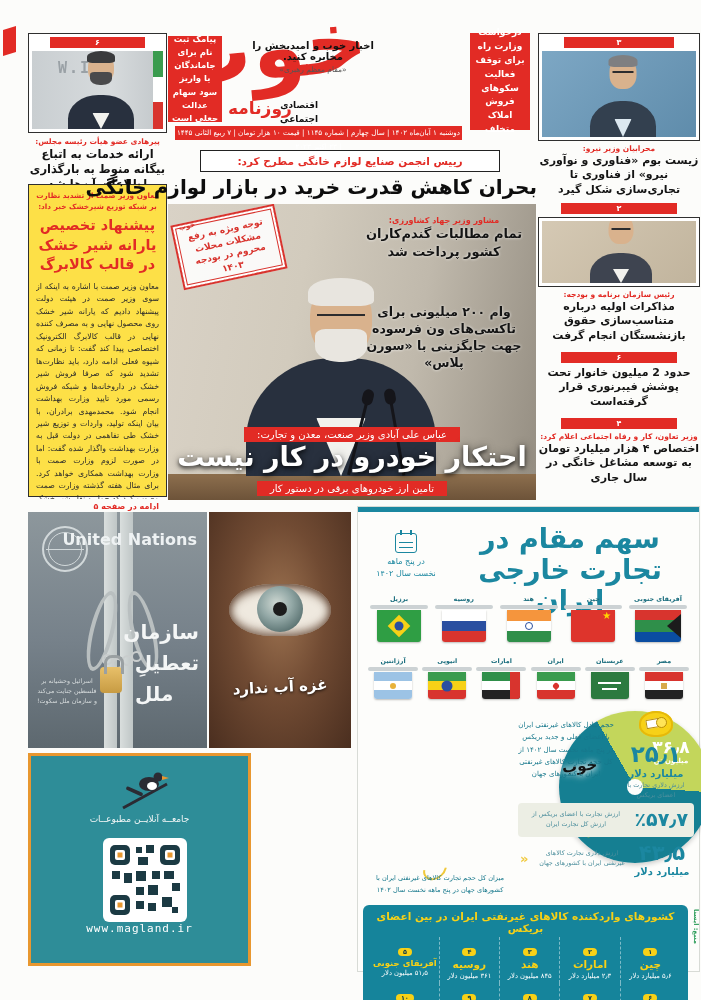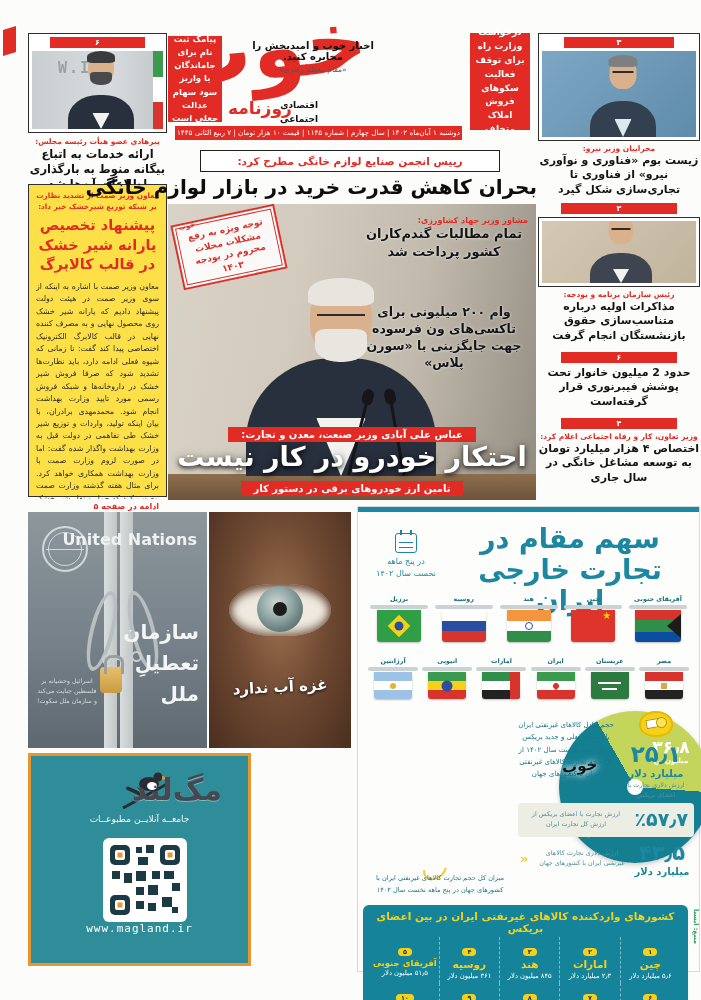--- a/index.html
+++ b/index.html
@@ -30,23 +30,23 @@
   .article-body{color:#2a2a2a;font-size:7.8px;line-height:1.6;text-align:justify;overflow:hidden;height:218px;}
   .article-cont{color:#e22b25;font-size:8px;font-weight:bold;margin-top:3px;}
 
   
   .main-kicker-box{border:1.6px solid #222;background:#fff;color:#e22b25;font-size:10.5px;font-weight:bold;text-align:center;line-height:20px;height:22px;box-sizing:border-box;}
   .main-headline{color:#0d0d0d;font-size:20px;font-weight:bold;text-align:center;letter-spacing:-.3px;white-space:nowrap;}
   .main-photo{background:linear-gradient(100deg,#d9d2c6 0%,#d2cbbd 35%,#c0b9ac 65%,#948d81 100%);overflow:hidden;}
   .photo-bottom{position:absolute;left:0;right:0;bottom:0;height:26px;background:linear-gradient(180deg,#8d6f4e,#6d5339);}
   .stamp{transform:rotate(-12deg);border:2px solid #d8342e;box-shadow:inset 0 0 0 2px #fff, inset 0 0 0 3px #d8342e;background:rgba(255,255,255,.88);color:#d8342e;font-size:9px;font-weight:bold;text-align:center;line-height:1.4;padding:7px 6px 5px 6px;box-sizing:border-box;}
   .stamp-brand{position:absolute;top:-2px;left:6px;font-size:7px;color:#d8342e;font-weight:bold;}
-  .ov-kicker{color:#e22b25;font-size:8px;font-weight:bold;text-align:right;}
+  .ov-kicker{color:#e22b25;font-size:8px;font-weight:bold;text-align:center;}
   .ov-head{color:#141414;font-size:13px;font-weight:bold;text-align:center;line-height:1.35;text-shadow:0 0 3px rgba(255,255,255,.9);}
-  .cap-chip{display:inline-block;background:#e22b25;color:#fff;font-size:10px;font-weight:bold;padding:2px 13px;}
+  .cap-chip{display:inline-block;background:#e22b25;color:#fff;font-size:10px;font-weight:normal;padding:2px 13px;}
   .cap-big{color:#fff;font-size:27px;font-weight:bold;text-shadow:0 2px 4px rgba(0,0,0,.75),0 0 10px rgba(0,0,0,.4);line-height:1.25;}
   .mic{position:absolute;width:3px;height:74px;background:#15151a;}
   .mic::before{content:"";position:absolute;top:-14px;left:-4px;width:11px;height:16px;border-radius:6px;background:#15151a;}
 
   
   .person{position:absolute;}
   .p-suit{position:absolute;bottom:0;left:0;right:0;background:#28303e;border-radius:46% 46% 0 0/70% 70% 0 0;}
   .p-shirt{position:absolute;bottom:0;left:50%;transform:translateX(-50%);width:26%;height:55%;background:#f2f2ee;clip-path:polygon(50% 100%,0 0,100% 0);}
   .p-head{position:absolute;left:50%;transform:translateX(-50%);background:#d9b28d;border-radius:46% 46% 42% 42%;}
   .p-hair{position:absolute;top:-6%;left:-3%;right:-3%;height:38%;background:#7e7f81;border-radius:50% 50% 20% 20%;}
@@ -56,21 +56,21 @@
   .p-beard.dark{background:#4a4a4c;}
   .p-glasses{position:absolute;left:12%;right:12%;height:9%;border-bottom:2px solid #2c2c2e;}
 
   
   .un-poster{background:linear-gradient(180deg,#8d979c 0%,#76818a 55%,#5d686f 100%);overflow:hidden;}
   .un-door{position:absolute;top:0;bottom:0;width:13px;background:linear-gradient(90deg,#d9dedd,#bfc6c6);}
   .un-emblem{position:absolute;border:2px solid #dfe5e6;border-radius:50%;opacity:.85;}
   .un-emblem::before{content:"";position:absolute;inset:4px;border:1px solid #dfe5e6;border-radius:50%;}
   .un-emblem::after{content:"";position:absolute;top:50%;left:2px;right:2px;border-top:1px solid #dfe5e6;}
   .un-title-en{color:#eef2f3;font-size:16px;font-weight:bold;line-height:1.2;font-family:"DejaVu Sans",sans-serif;}
-  .un-title-fa{color:#f4f6f6;font-size:20px;font-weight:bold;line-height:1.55;text-align:right;margin-top:28px;}
+  .un-title-fa{color:#f4f6f6;font-size:20px;font-weight:bold;line-height:1.55;text-align:left;margin-top:28px;}
   .un-sub{color:#d7dcdd;font-size:6.3px;text-align:center;line-height:1.6;}
   .chain-dot{position:absolute;width:7px;height:7px;border:2px solid #c9cdcd;border-radius:50%;}
   .padlock{position:absolute;width:22px;height:26px;background:linear-gradient(180deg,#e8c06a,#c79b43);border-radius:4px;}
   .padlock::before{content:"";position:absolute;top:-12px;left:4px;width:14px;height:16px;border:3px solid #9aa0a2;border-bottom:none;border-radius:8px 8px 0 0;}
   .handle{position:absolute;width:16px;height:74px;border:4px solid #b9bfc0;border-radius:50%;background:transparent;}
   .eye-poster{background:radial-gradient(ellipse at 50% 42%,#9c7250 0%,#714b33 45%,#4a2e1f 100%);overflow:hidden;}
   .eye-white{position:absolute;background:#efe9df;border-radius:50% 50% 50% 50%/60% 60% 60% 60%;overflow:hidden;box-shadow:inset 0 4px 10px rgba(74,40,20,.8),inset 0 -4px 8px rgba(74,40,20,.55);}
   .iris{position:absolute;border-radius:50%;background:radial-gradient(circle at 42% 38%,#cfd8d2 0%,#93a8a6 40%,#5d7574 75%,#3d4f50 100%);}
   .pupil{position:absolute;border-radius:50%;background:#1c1c1c;}
   .eye-title{color:#fff;font-size:15px;font-weight:bold;text-align:center;text-shadow:0 1px 3px rgba(0,0,0,.8);transform:rotate(-3deg);}
@@ -316,21 +316,20 @@
 
   <div class="abs magland" style="left:28px;top:753px;width:223px;height:213px;">
     <svg class="abs" style="left:88px;top:8px;" width="52" height="46" viewBox="0 0 52 46">
       <line x1="4" y1="44" x2="48" y2="20" stroke="#2b2b33" stroke-width="3"></line>
       <ellipse cx="30" cy="20" rx="10" ry="7" fill="#2b2b33"></ellipse>
       <ellipse cx="33" cy="22" rx="5" ry="4" fill="#ffffff"></ellipse>
       <circle cx="39" cy="13" r="4.5" fill="#2b2b33"></circle>
       <polygon points="43,12 50,14 43,16" fill="#e8972f"></polygon>
       <rect x="8" y="22" width="18" height="3.6" rx="1.8" fill="#2b2b33" transform="rotate(24 8 22)"></rect>
     </svg>
-    <div class="abs mag-brand" style="right:26px;top:16px;">مگ‌لند</div>
     <div class="abs mag-tagline ctr" style="left:0;right:0;top:58px;">جامعــه آنلایــن مطبوعــات</div>
     <div class="abs qr" style="left:72px;top:82px;width:74px;height:74px;">
       <svg width="74" height="74" viewBox="0 0 74 74">
         <g fill="#1b3a43">
           <rect x="2" y="2" width="20" height="20" rx="5"></rect>
             <rect x="52" y="2" width="20" height="20" rx="5"></rect>
             <rect x="2" y="52" width="20" height="20" rx="5"></rect>
           <rect x="28" y="4" width="6" height="6"></rect>
             <rect x="38" y="2" width="8" height="8"></rect>
             <rect x="30" y="14" width="10" height="8"></rect>

